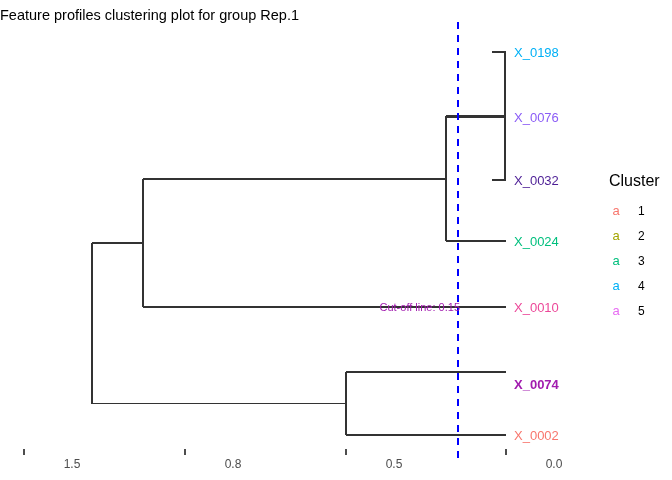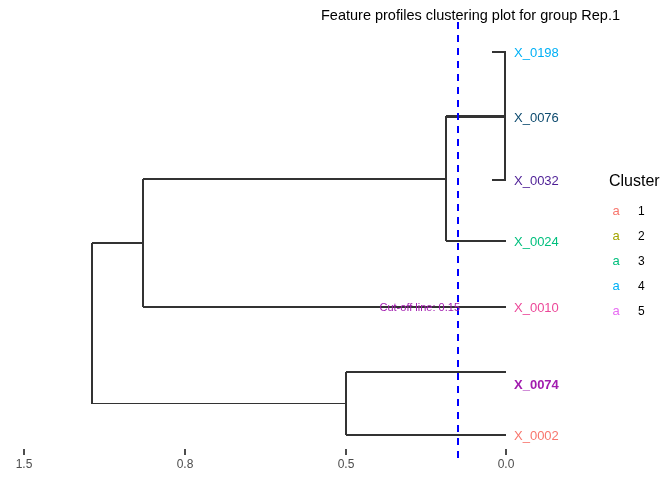--- a/index.html
+++ b/index.html
@@ -13,43 +13,43 @@
     height: 480px;
     background: #ffffff;
     font-family: "Liberation Sans", sans-serif;
     overflow: hidden;
   }
   #plot-title {
     position: absolute;
     left: 0;
     top: 7px;
     width: 600px;
-    text-align: right;
+    text-align: left;
     font-size: 14.5px;
     color: #000000;
     white-space: nowrap;
-    margin-left: 20px;
   }
   #dendro-svg {
     position: absolute;
     left: 0;
     top: 0;
   }
   .leaf-label {
     position: absolute;
     font-size: 13px;
     white-space: nowrap;
     transform: translateY(-50%);
   }
   .axis-tick-label {
     position: absolute;
     font-size: 12px;
     color: #4d4d4d;
     transform: translateX(-50%);
     white-space: nowrap;
+    margin-left: 48px;
   }
   #cutoff-label {
     position: absolute;
     font-size: 11px;
     color: #a21caf;
     white-space: nowrap;
     transform: translate(-100%, -50%);
   }
   #legend {
     position: absolute;
@@ -121,21 +121,21 @@
     <g id="axis-ticks">
         <line x1="24" y1="449" x2="24" y2="455" stroke="#4d4d4d" stroke-width="1.4" shape-rendering="crispEdges"></line>
         <line x1="185" y1="449" x2="185" y2="455" stroke="#4d4d4d" stroke-width="1.4" shape-rendering="crispEdges"></line>
         <line x1="346" y1="449" x2="346" y2="455" stroke="#4d4d4d" stroke-width="1.4" shape-rendering="crispEdges"></line>
         <line x1="506" y1="449" x2="506" y2="455" stroke="#4d4d4d" stroke-width="1.4" shape-rendering="crispEdges"></line>
       </g>
   </svg>
 
   <div id="leaf-labels">
       <div class="leaf-label" style="color: rgb(0, 176, 246); left: 514px; top: 52px;">X_0198</div>
-      <div class="leaf-label" style="color: #0c4a6e; left: 514px; top: 117px;">X_0076</div>
+      <div class="leaf-label" style="color: #8b5cf6; left: 514px; top: 117px;">X_0076</div>
       <div class="leaf-label" style="color: #4c1d95; left: 514px; top: 180px;">X_0032</div>
       <div class="leaf-label" style="color: rgb(0, 191, 125); left: 514px; top: 241px;">X_0024</div>
       <div class="leaf-label" style="color: #ec4899; left: 514px; top: 307px;">X_0010</div>
       <div class="leaf-label" style="color: #a21caf; left: 514px; top: 384px; font-weight: bold;">X_0074</div>
       <div class="leaf-label" style="color: rgb(248, 118, 109); left: 514px; top: 435px;">X_0002</div>
     </div>
   <div id="axis-labels">
       <div class="axis-tick-label" style="left: 24px; top: 457px;">1.5</div>
       <div class="axis-tick-label" style="left: 185px; top: 457px;">0.8</div>
       <div class="axis-tick-label" style="left: 346px; top: 457px;">0.5</div>

